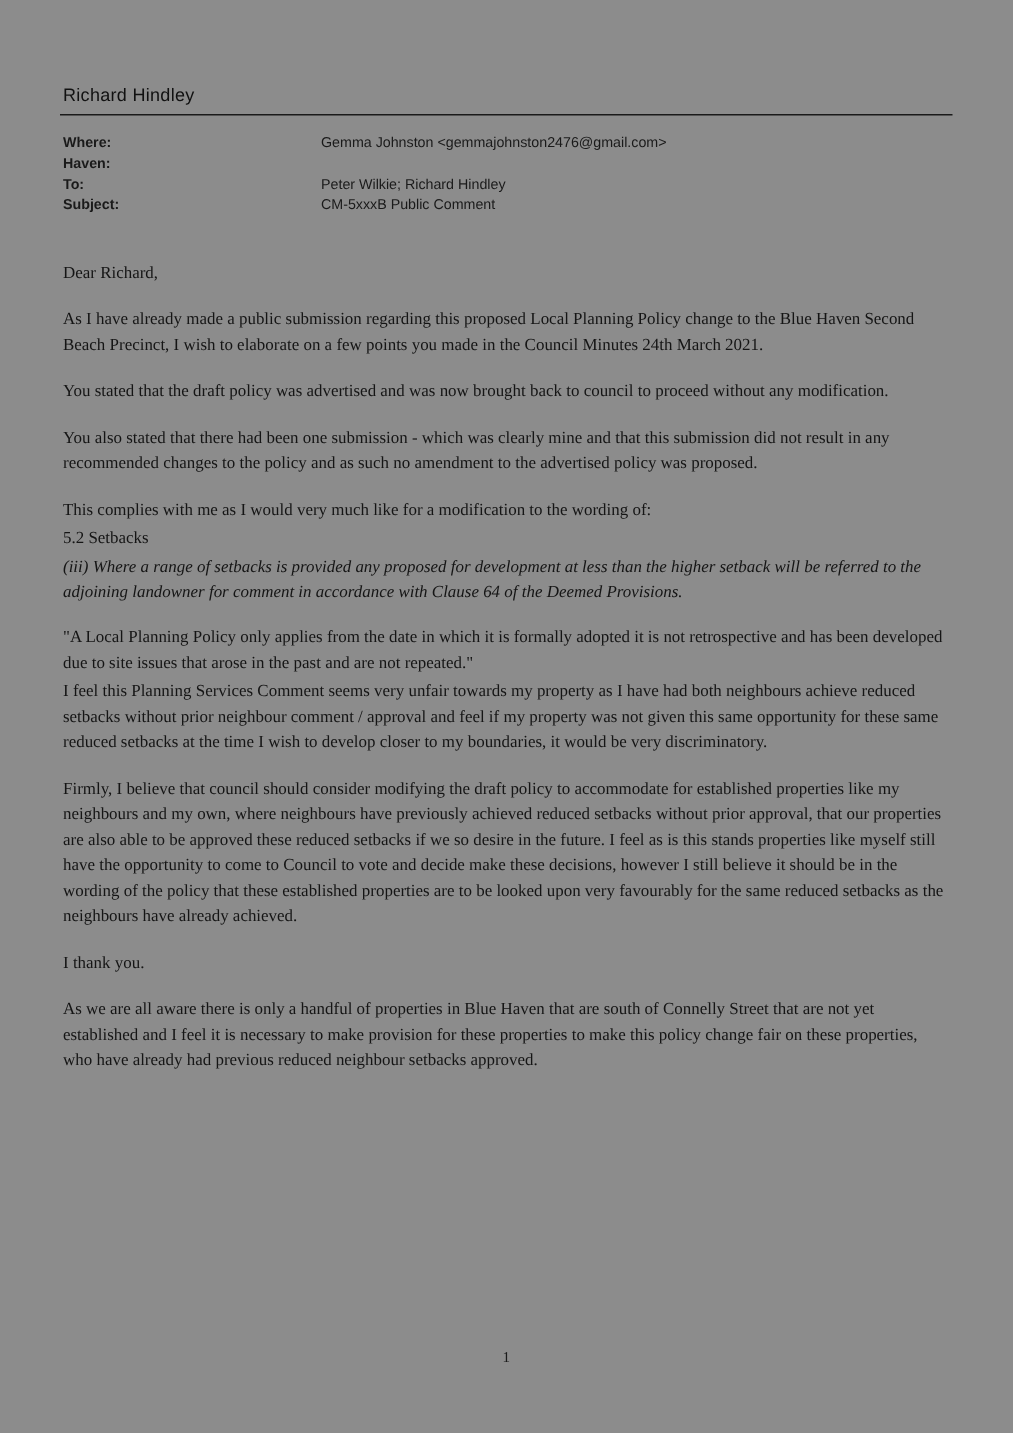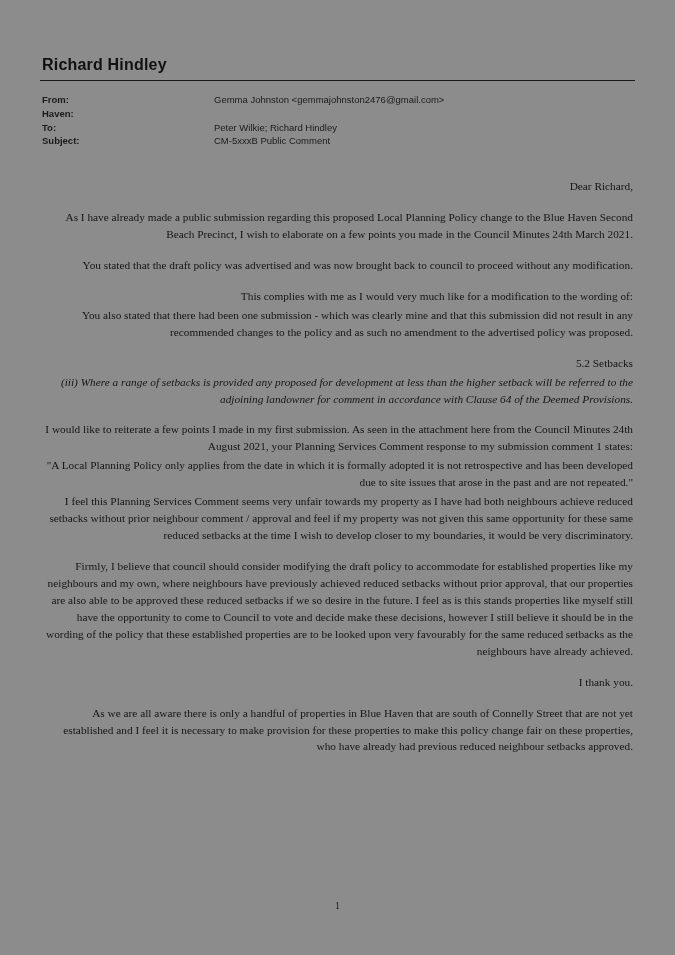--- a/index.html
+++ b/index.html
@@ -16,22 +16,22 @@
   .page {
     position: relative;
     width: 675px;
     height: 955px;
     background: #8c8c8c;
     box-sizing: border-box;
     padding: 56px 40px 0 40px;
   }
   .doc-title {
     font-family: "Liberation Sans", sans-serif;
-    font-weight: bold;
-    font-size: 16px;
+    font-weight: normal;
+    font-size: 12px;
     color: #111;
     letter-spacing: 0.2px;
     margin: 0 0 6px 2px;
   }
   .title-rule {
     border: none;
     border-top: 1px solid #1a1a1a;
     margin: 0 0 12px 0;
   }
   .headers {
@@ -57,21 +57,21 @@
   .body-text {
     margin-top: 30px;
     font-size: 11.3px;
     color: #151515;
     line-height: 1.5;
     margin-left: 2px;
     margin-right: 2px;
   }
   .para {
     margin: 0 0 14px 0;
-    text-align: right;
+    text-align: left;
   }
   .para.nospace {
     margin-bottom: 2px;
   }
   .italic {
     font-style: italic;
   }
   .page-number {
     position: absolute;
     left: 0;
@@ -86,45 +86,44 @@
 </head>
 <body>
 
 <div class="page">
 
   <div class="doc-title">Richard Hindley</div>
   <hr class="title-rule">
 
   <div class="headers">
     <div class="hdr-row">
-      <div class="hdr-label">From:</div>
+      <div class="hdr-label">Where:</div>
       <div class="hdr-value">Gemma Johnston &lt;gemmajohnston2476@gmail.com&gt;</div>
     </div>
     <div class="hdr-row">
       <div class="hdr-label">Haven:</div>
     </div>
     <div class="hdr-row">
       <div class="hdr-label">To:</div>
       <div class="hdr-value">Peter Wilkie; Richard Hindley</div>
     </div>
     <div class="hdr-row">
       <div class="hdr-label">Subject:</div>
       <div class="hdr-value">CM-5xxxB Public Comment</div>
     </div>
   </div>
 
   <div class="body-text">
     <p class="para">Dear Richard,</p>
     <p class="para">As I have already made a public submission regarding this proposed Local Planning Policy change to the Blue Haven Second Beach Precinct, I wish to elaborate on a few points you made in the Council Minutes 24th March 2021.</p>
     <p class="para">You stated that the draft policy was advertised and was now brought back to council to proceed without any modification.</p>
+    <p class="para">You also stated that there had been one submission - which was clearly mine and that this submission did not result in any recommended changes to the policy and as such no amendment to the advertised policy was proposed.</p>
     <p class="para nospace">This complies with me as I would very much like for a modification to the wording of:</p>
-    <p class="para">You also stated that there had been one submission - which was clearly mine and that this submission did not result in any recommended changes to the policy and as such no amendment to the advertised policy was proposed.</p>
     <p class="para nospace">5.2 Setbacks</p>
     <p class="para italic">(iii) Where a range of setbacks is provided any proposed for development at less than the higher setback will be referred to the adjoining landowner for comment in accordance with Clause 64 of the Deemed Provisions.</p>
-    <p class="para nospace">I would like to reiterate a few points I made in my first submission. As seen in the attachment here from the Council Minutes 24th August 2021, your Planning Services Comment response to my submission comment 1 states:</p>
     <p class="para nospace">"A Local Planning Policy only applies from the date in which it is formally adopted it is not retrospective and has been developed due to site issues that arose in the past and are not repeated."</p>
     <p class="para">I feel this Planning Services Comment seems very unfair towards my property as I have had both neighbours achieve reduced setbacks without prior neighbour comment / approval and feel if my property was not given this same opportunity for these same reduced setbacks at the time I wish to develop closer to my boundaries, it would be very discriminatory.</p>
     <p class="para">Firmly, I believe that council should consider modifying the draft policy to accommodate for established properties like my neighbours and my own, where neighbours have previously achieved reduced setbacks without prior approval, that our properties are also able to be approved these reduced setbacks if we so desire in the future. I feel as is this stands properties like myself still have the opportunity to come to Council to vote and decide make these decisions, however I still believe it should be in the wording of the policy that these established properties are to be looked upon very favourably for the same reduced setbacks as the neighbours have already achieved.</p>
     <p class="para">I thank you.</p>
     <p class="para">As we are all aware there is only a handful of properties in Blue Haven that are south of Connelly Street that are not yet established and I feel it is necessary to make provision for these properties to make this policy change fair on these properties, who have already had previous reduced neighbour setbacks approved.</p>
   </div>
 
   <div class="page-number">1</div>
 </div>
 

